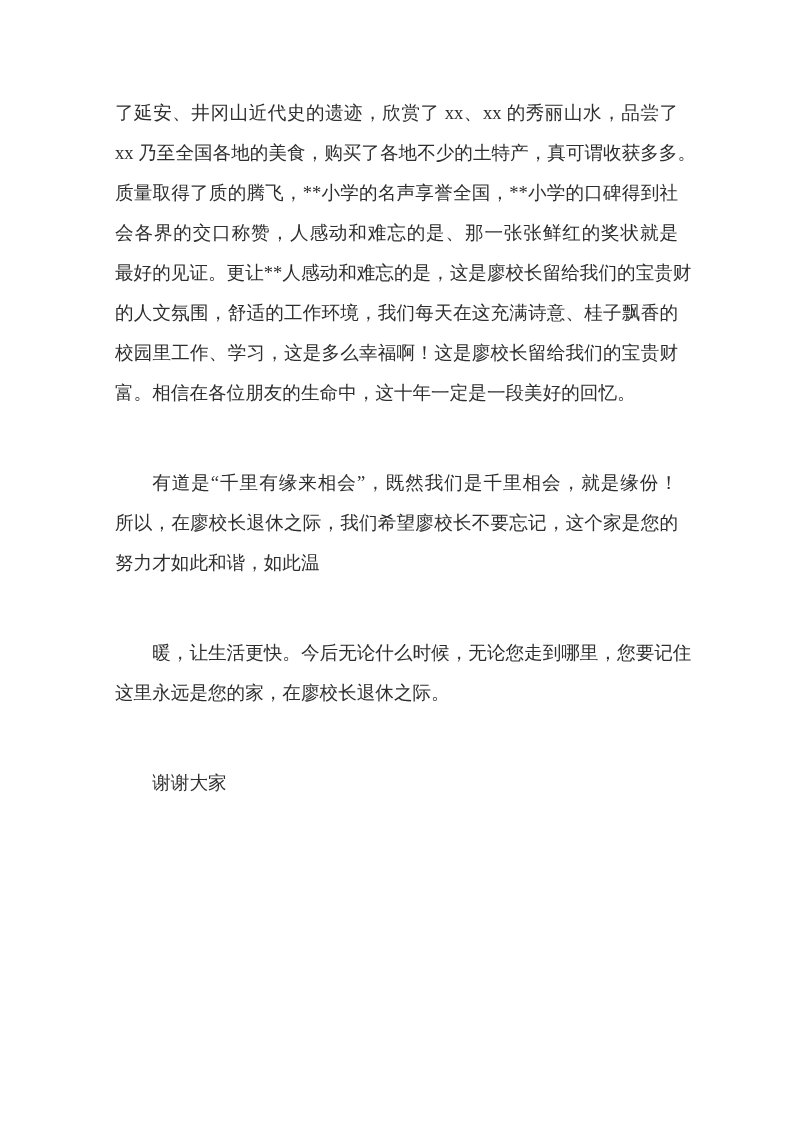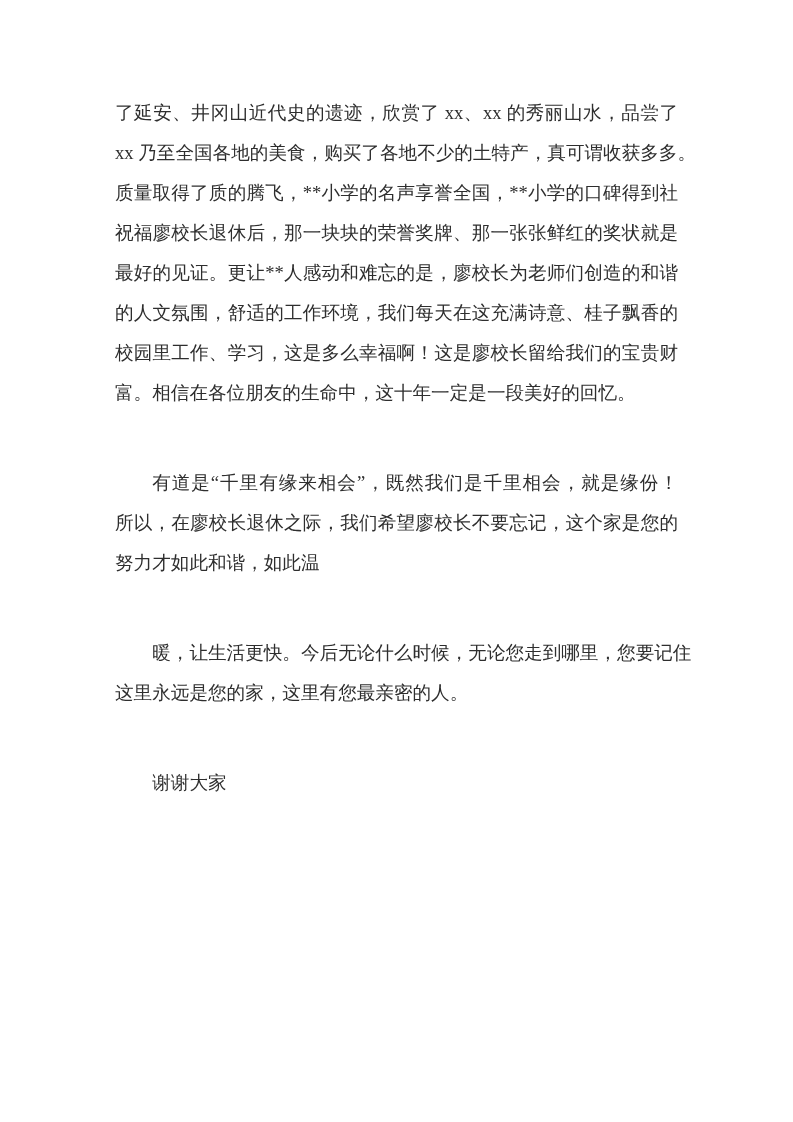--- a/index.html
+++ b/index.html
@@ -56,32 +56,32 @@
 </style>
 </head>
 <body style="background: rgb(255, 255, 255);">
 
 <div class="page">
   <main class="doc" id="doc" style="color: rgb(46, 46, 46);">
       <p class="para">
         <span class="line">了延安、井冈山近代史的遗迹，欣赏了 xx、xx 的秀丽山水，品尝了</span>
         <span class="line">xx 乃至全国各地的美食，购买了各地不少的土特产，真可谓收获多多。</span>
         <span class="line">质量取得了质的腾飞，**小学的名声享誉全国，**小学的口碑得到社</span>
-        <span class="line">祝福廖校长退休后，那一块块的荣誉奖牌、那一张张鲜红的奖状就是</span>
-        <span class="line">最好的见证。更让**人感动和难忘的是，廖校长为老师们创造的和谐</span>
+        <span class="line">会各界的交口称赞，人感动和难忘的是、那一张张鲜红的奖状就是</span>
+        <span class="line">最好的见证。更让**人感动和难忘的是，这是廖校长留给我们的宝贵财</span>
         <span class="line">的人文氛围，舒适的工作环境，我们每天在这充满诗意、桂子飘香的</span>
         <span class="line">校园里工作、学习，这是多么幸福啊！这是廖校长留给我们的宝贵财</span>
         <span class="line last">富。相信在各位朋友的生命中，这十年一定是一段美好的回忆。</span>
       </p>
       <p class="para">
         <span class="line indent">有道是“千里有缘来相会”，既然我们是千里相会，就是缘份！</span>
         <span class="line">所以，在廖校长退休之际，我们希望廖校长不要忘记，这个家是您的</span>
         <span class="line last">努力才如此和谐，如此温</span>
       </p>
       <p class="para">
         <span class="line indent">暖，让生活更快。今后无论什么时候，无论您走到哪里，您要记住</span>
-        <span class="line last">这里永远是您的家，这里有您最亲密的人。</span>
+        <span class="line last">这里永远是您的家，在廖校长退休之际。</span>
       </p>
       <p class="para">
         <span class="line last indent">谢谢大家</span>
       </p>
     </main>
 </div>
 
 </body></html>

